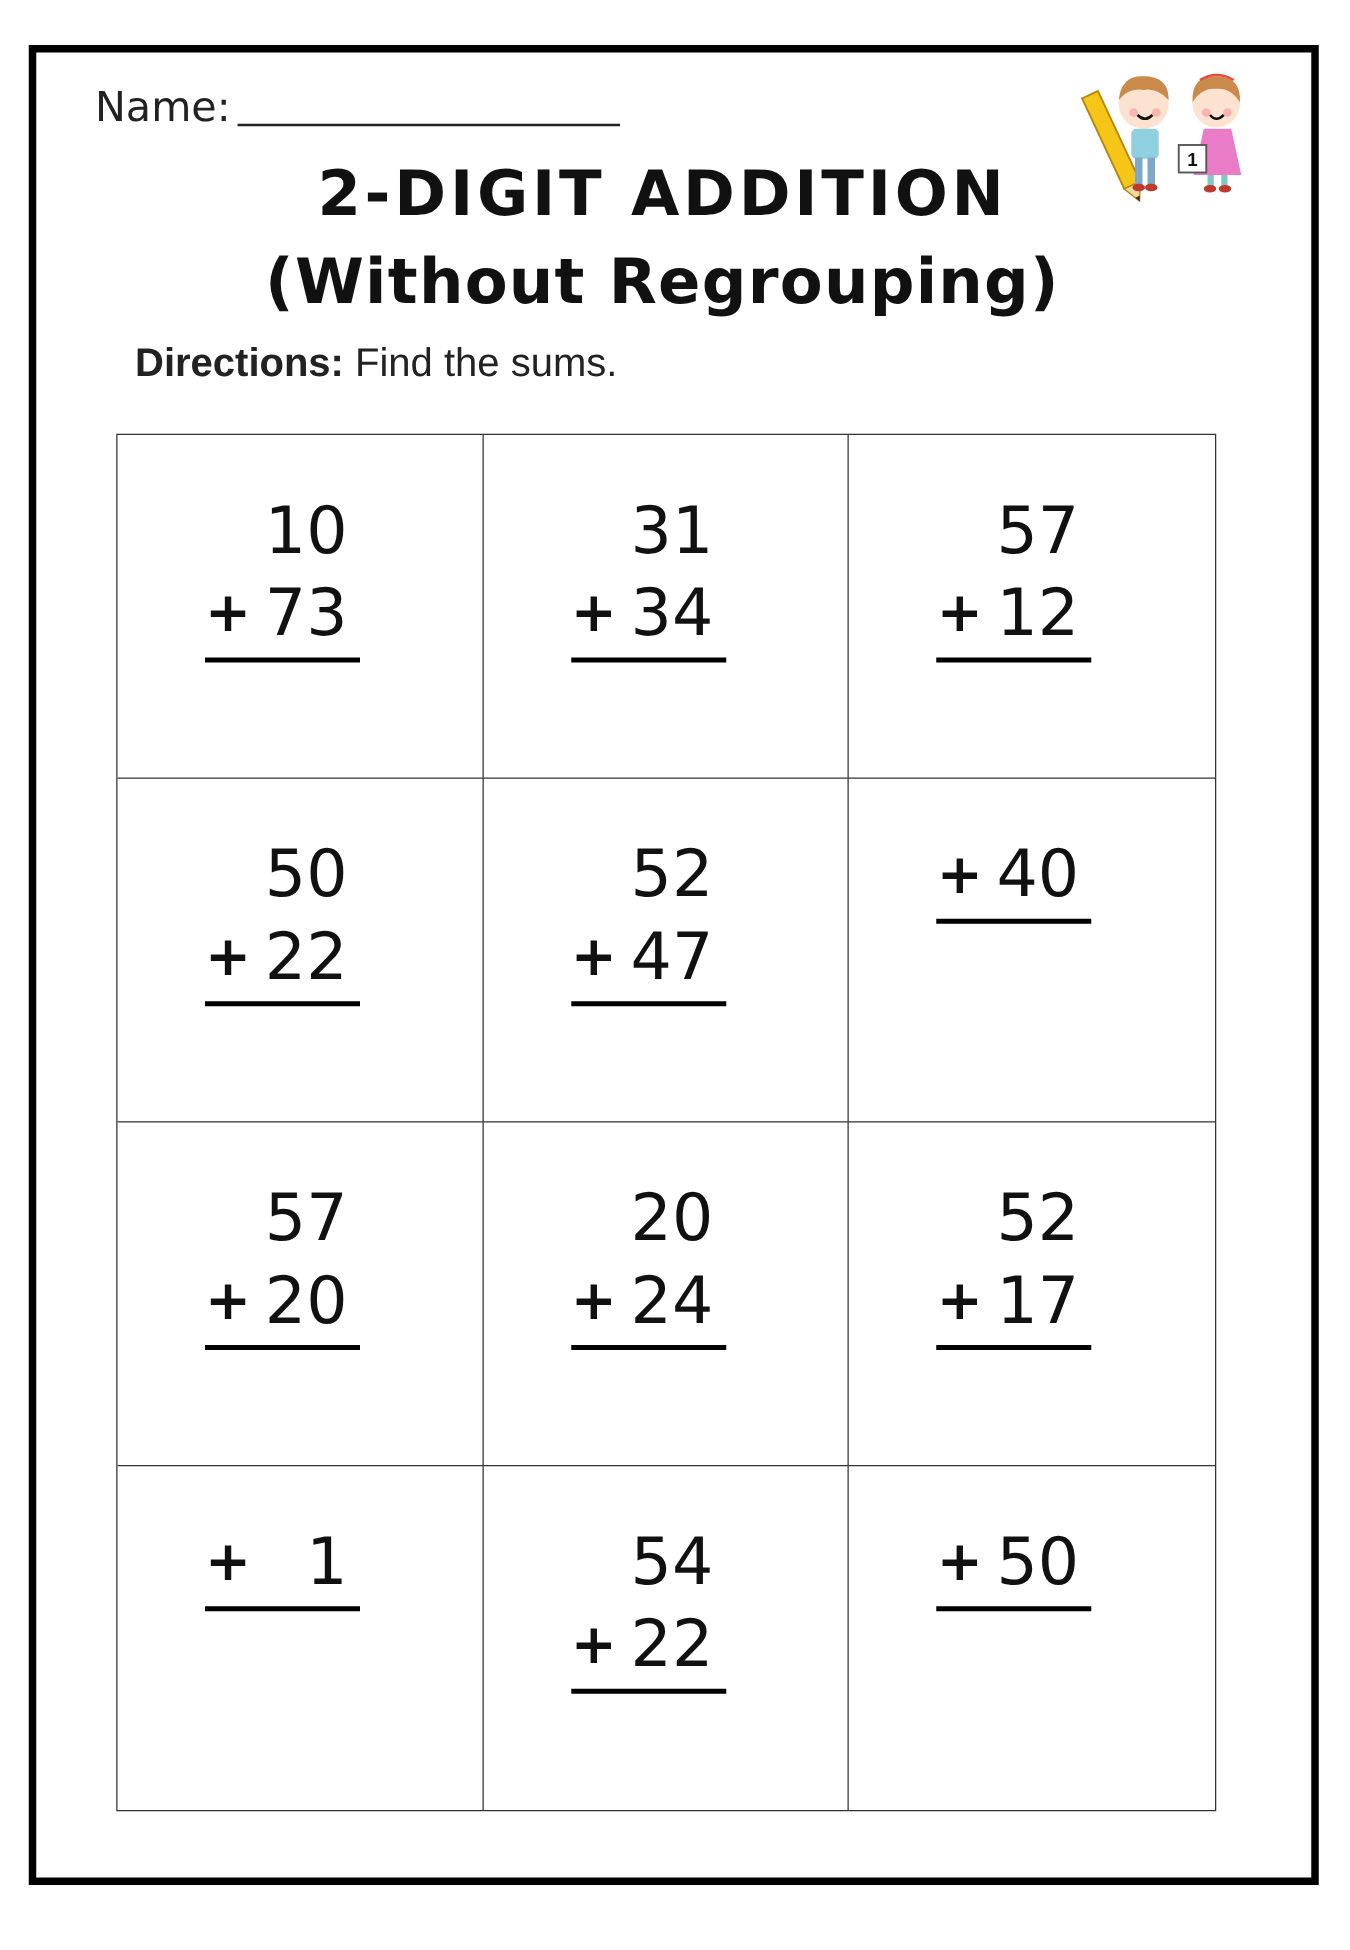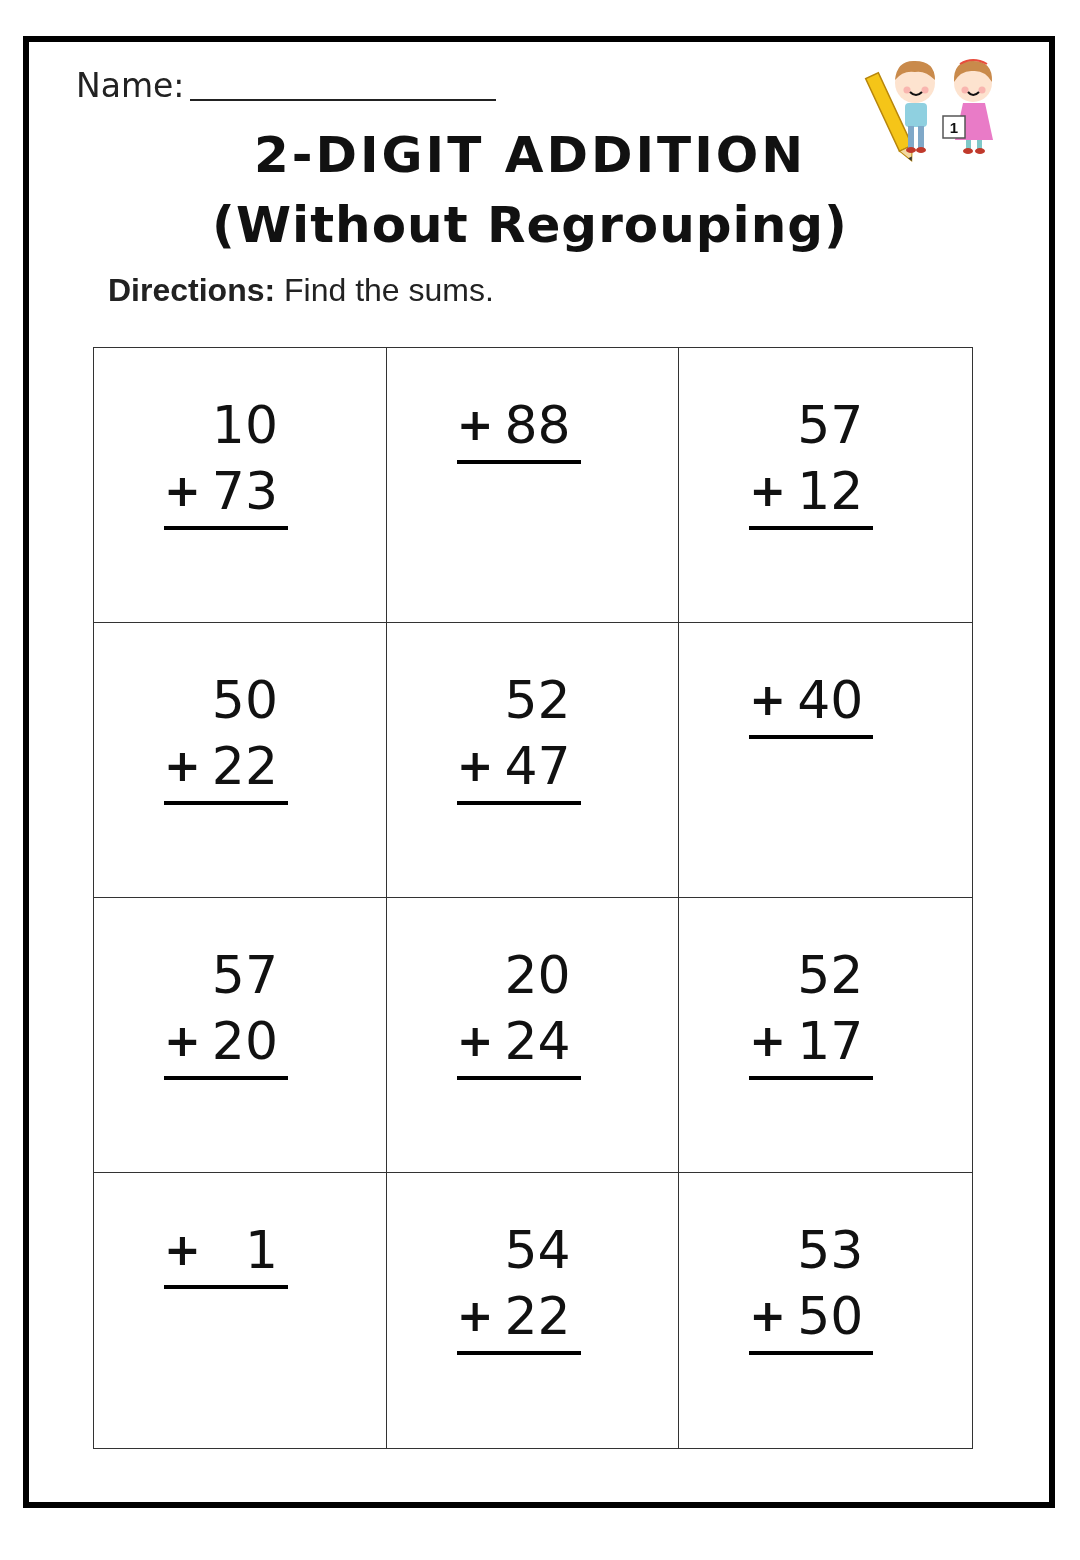--- a/index.html
+++ b/index.html
@@ -83,23 +83,24 @@
         <div class="top-num">10</div>
         <div class="bottom-line">
           <span class="plus">+</span>
           <span class="addend">73</span>
         </div>
         <div class="answer-line"></div>
       </div>
     </div>
   <div class="cell">
       <div class="problem">
-        <div class="bottom-line">
-          <span class="plus">+</span>
-          <span class="addend">88</span>
+        <div class="top-num">31</div>
+        <div class="bottom-line">
+          <span class="plus">+</span>
+          <span class="addend">34</span>
         </div>
         <div class="answer-line"></div>
       </div>
     </div>
   <div class="cell">
       <div class="problem">
         <div class="top-num">57</div>
         <div class="bottom-line">
           <span class="plus">+</span>
           <span class="addend">12</span>
@@ -180,21 +181,20 @@
         <div class="top-num">54</div>
         <div class="bottom-line">
           <span class="plus">+</span>
           <span class="addend">22</span>
         </div>
         <div class="answer-line"></div>
       </div>
     </div>
   <div class="cell">
       <div class="problem">
-        <div class="top-num">53</div>
         <div class="bottom-line">
           <span class="plus">+</span>
           <span class="addend">50</span>
         </div>
         <div class="answer-line"></div>
       </div>
     </div>
 </div>
 
 </body></html>

